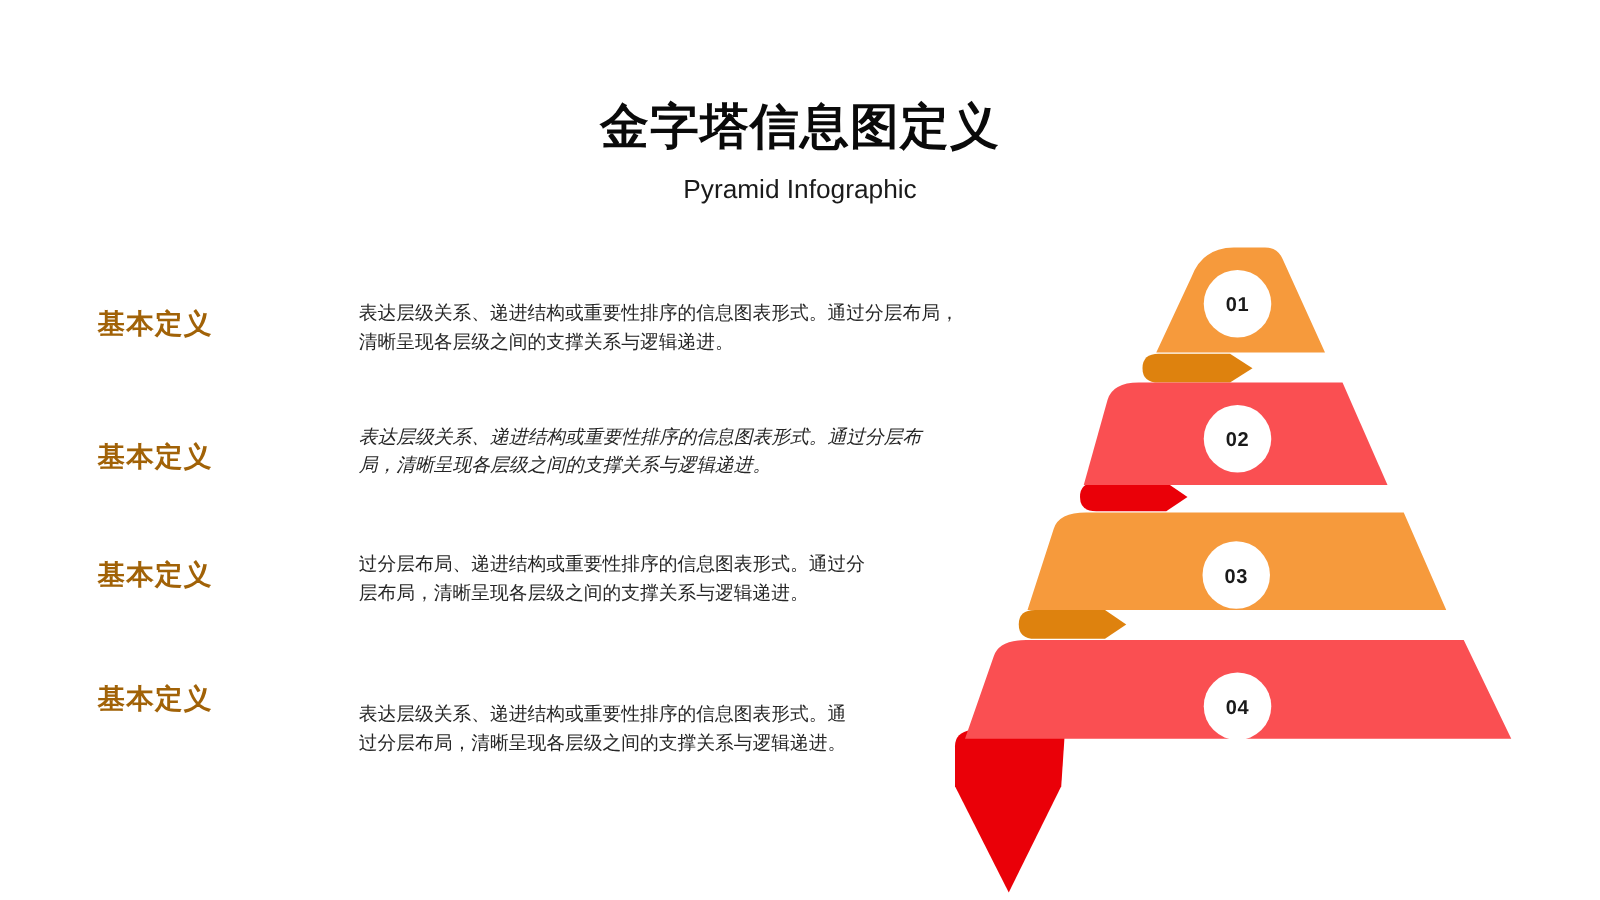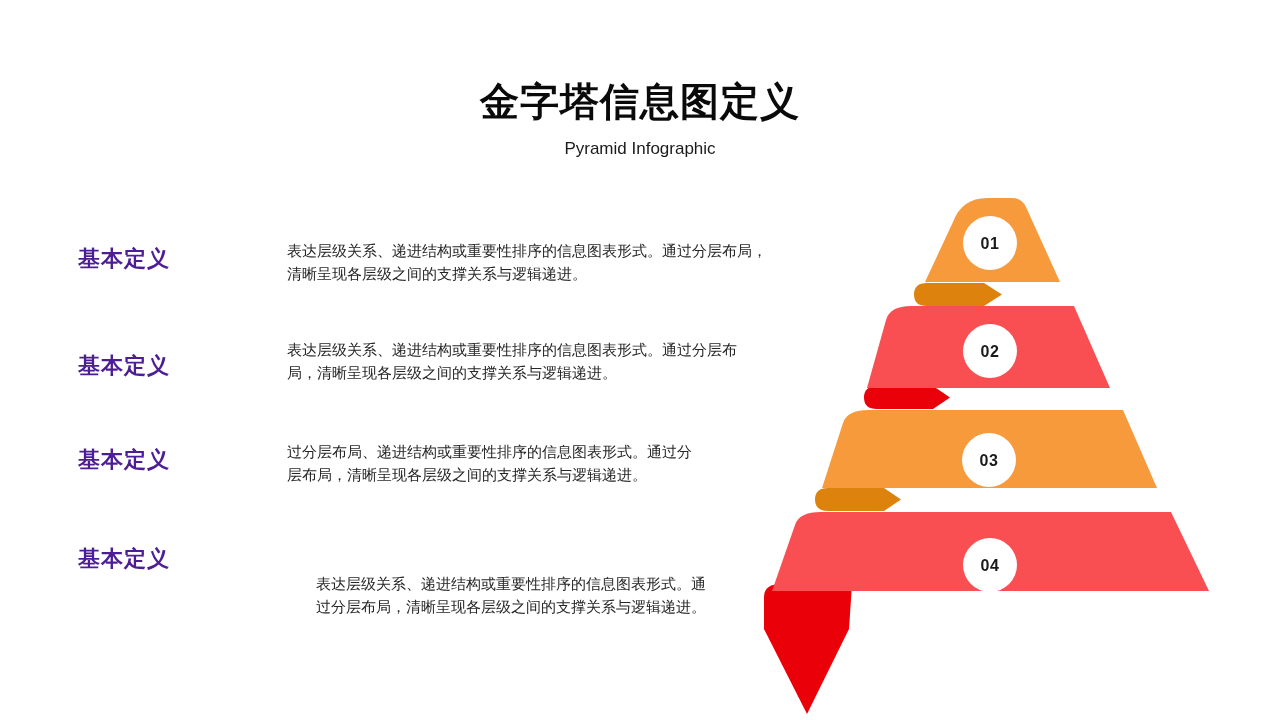--- a/index.html
+++ b/index.html
@@ -14,38 +14,38 @@
   
   .title{
     position:absolute;left:0;top:79px;width:1280px;
     text-align:center;
     font-size:39px;font-weight:800;letter-spacing:1px;
     color:#0a0a0a;margin:0;line-height:1.2;
   }
   .subtitle{
     position:absolute;left:0;top:138px;width:1280px;
     text-align:center;
-    font-size:17px;font-weight:400;color:#1a1a1a;margin:0;line-height:1.3;
+    font-size:21px;font-weight:400;color:#1a1a1a;margin:0;line-height:1.3;
   }
 
   
   .def-label{
     position:absolute;left:78px;
-    font-size:22px;font-weight:700;color:#4c1d95;line-height:28px;
+    font-size:22px;font-weight:700;color:#a16207;line-height:28px;
     letter-spacing:1px;
   }
   .def-text{
     position:absolute;left:287px;width:580px;
     font-size:15px;font-weight:400;color:#262626;line-height:23px;
     white-space:pre-line;
   }
   .r1 .def-label{top:245px;} .r1 .def-text{top:239px;}
-  .r2 .def-label{top:352px;} .r2 .def-text{top:338px;}
+  .r2 .def-label{top:352px;} .r2 .def-text{top:338px;font-style:italic;}
   .r3 .def-label{top:446px;} .r3 .def-text{top:440px;}
-  .r4 .def-label{top:545px;} .r4 .def-text{top:572px;margin-left:29px;}
+  .r4 .def-label{top:545px;} .r4 .def-text{top:560px;}
 
   
   .pyramid-svg{position:absolute;left:0;top:0;width:1280px;height:720px;}
   .lvl-num{
     font-family:"Liberation Sans","DejaVu Sans",sans-serif;
     font-size:16px;font-weight:700;fill:#1a1a1a;letter-spacing:0.5px;
   }
 </style>
 </head>
 <body>

